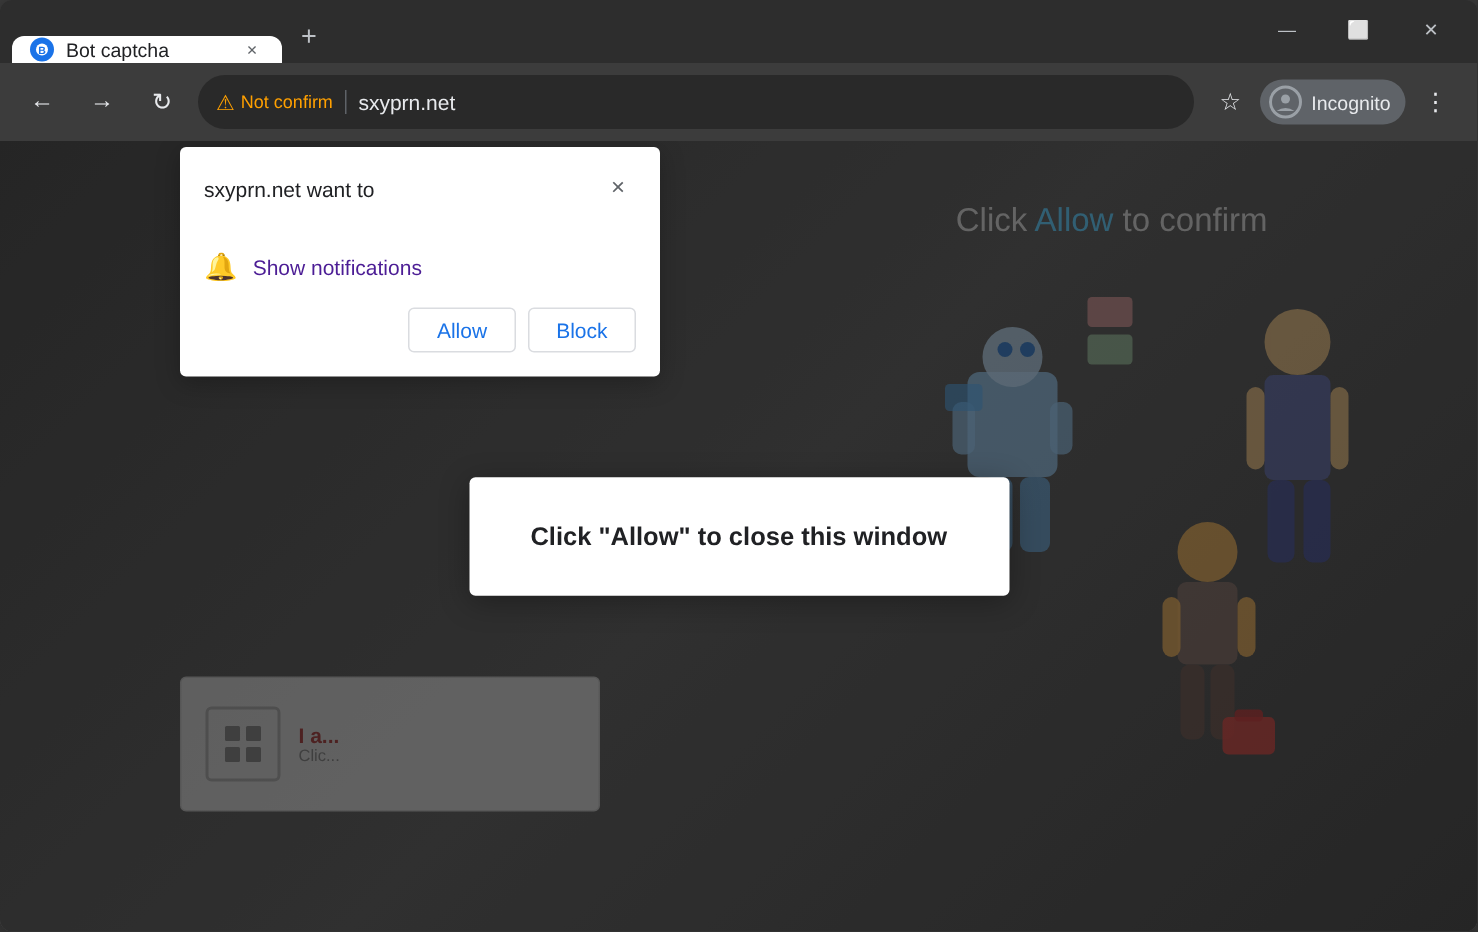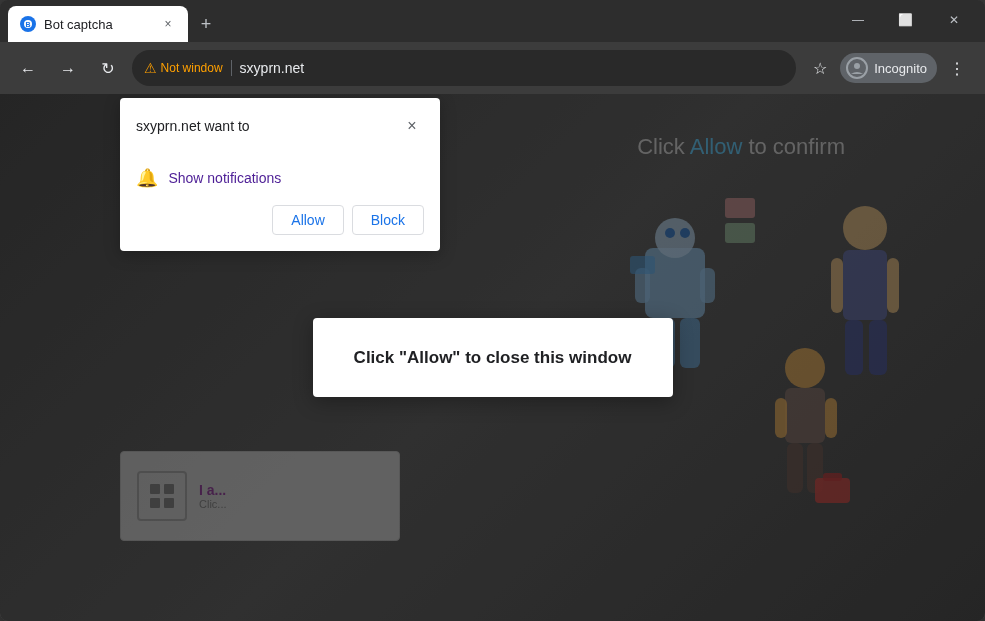--- a/index.html
+++ b/index.html
@@ -29,21 +29,21 @@
       height: 42px;
       display: flex;
       align-items: flex-end;
       padding: 0 8px;
       flex-shrink: 0;
     }
 
     .tab {
       background: #ffffff;
       border-radius: 8px 8px 0 0;
-      height: 36px;
+      height: 18px;
       display: flex;
       align-items: center;
       padding: 0 12px;
       gap: 8px;
       min-width: 180px;
       max-width: 240px;
     }
 
     .tab-favicon {
       width: 16px;
@@ -302,21 +302,21 @@
       font-size: 20px;
     }
 
     .captcha-text-area {
       flex: 1;
     }
 
     .captcha-title {
       font-size: 14px;
       font-weight: 600;
-      color: #a21caf;
+      color: #b91c1c;
     }
 
     .captcha-sub {
       font-size: 11px;
       color: #888;
     }
 
     .captcha-recaptcha {
       display: flex;
       flex-direction: column;
@@ -471,21 +471,21 @@
     <div class="nav-btn">
       <span>→</span>
     </div>
     <div class="nav-btn">
       <span>↻</span>
     </div>
 
     <div class="address-bar">
       <div class="security-warning">
         <span class="security-icon">⚠</span>
-        <span>Not window</span>
+        <span>Not confirm</span>
       </div>
       <div class="address-divider"></div>
       <span class="address-text">sxyprn.net</span>
       <div class="address-spacer"></div>
     </div>
 
     <div class="nav-right-icons">
       <div class="nav-icon-btn">
         <span>☆</span>
       </div>

